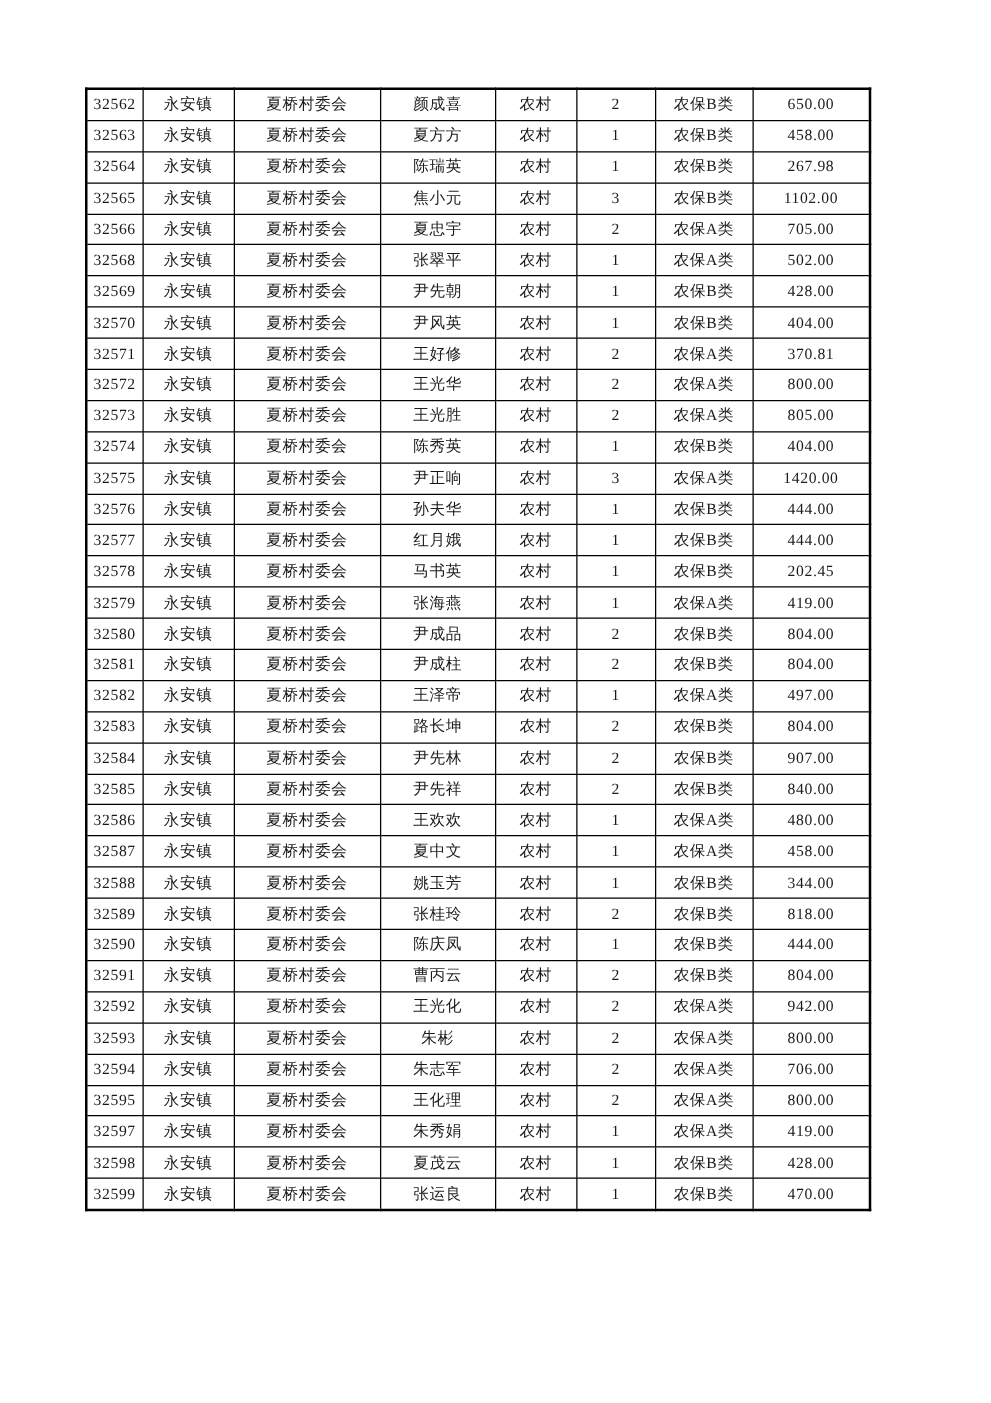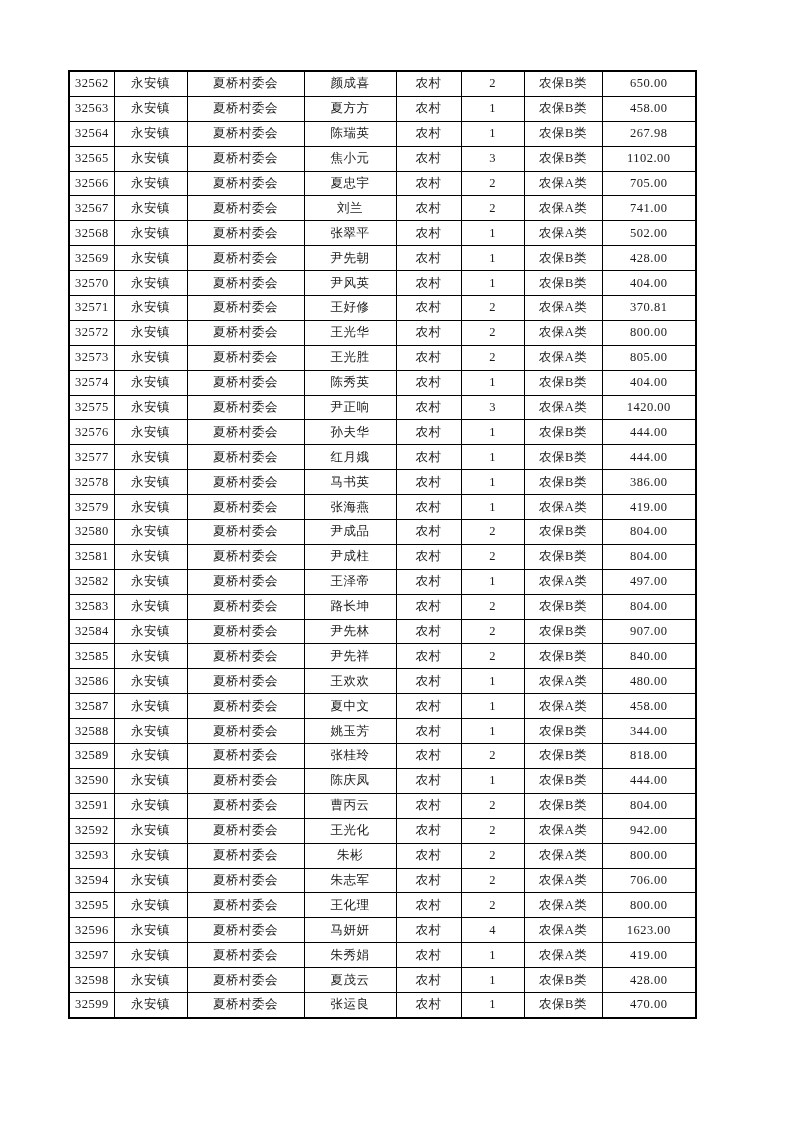--- a/index.html
+++ b/index.html
@@ -106,30 +106,20 @@
     <td>32566</td>
     <td>永安镇</td>
     <td>夏桥村委会</td>
     <td>夏忠宇</td>
     <td>农村</td>
     <td>2</td>
     <td>农保A类</td>
     <td>705.00</td>
   </tr>
         <tr>
-    <td>32567</td>
-    <td>永安镇</td>
-    <td>夏桥村委会</td>
-    <td>刘兰</td>
-    <td>农村</td>
-    <td>2</td>
-    <td>农保A类</td>
-    <td>741.00</td>
-  </tr>
-        <tr>
     <td>32568</td>
     <td>永安镇</td>
     <td>夏桥村委会</td>
     <td>张翠平</td>
     <td>农村</td>
     <td>1</td>
     <td>农保A类</td>
     <td>502.00</td>
   </tr>
         <tr>
@@ -223,21 +213,21 @@
     <td>444.00</td>
   </tr>
         <tr>
     <td>32578</td>
     <td>永安镇</td>
     <td>夏桥村委会</td>
     <td>马书英</td>
     <td>农村</td>
     <td>1</td>
     <td>农保B类</td>
-    <td>386.00</td>
+    <td>202.45</td>
   </tr>
         <tr>
     <td>32579</td>
     <td>永安镇</td>
     <td>夏桥村委会</td>
     <td>张海燕</td>
     <td>农村</td>
     <td>1</td>
     <td>农保A类</td>
     <td>419.00</td>
@@ -394,30 +384,20 @@
   </tr>
         <tr>
     <td>32595</td>
     <td>永安镇</td>
     <td>夏桥村委会</td>
     <td>王化理</td>
     <td>农村</td>
     <td>2</td>
     <td>农保A类</td>
     <td>800.00</td>
-  </tr>
-        <tr>
-    <td>32596</td>
-    <td>永安镇</td>
-    <td>夏桥村委会</td>
-    <td>马妍妍</td>
-    <td>农村</td>
-    <td>4</td>
-    <td>农保A类</td>
-    <td>1623.00</td>
   </tr>
         <tr>
     <td>32597</td>
     <td>永安镇</td>
     <td>夏桥村委会</td>
     <td>朱秀娟</td>
     <td>农村</td>
     <td>1</td>
     <td>农保A类</td>
     <td>419.00</td>

